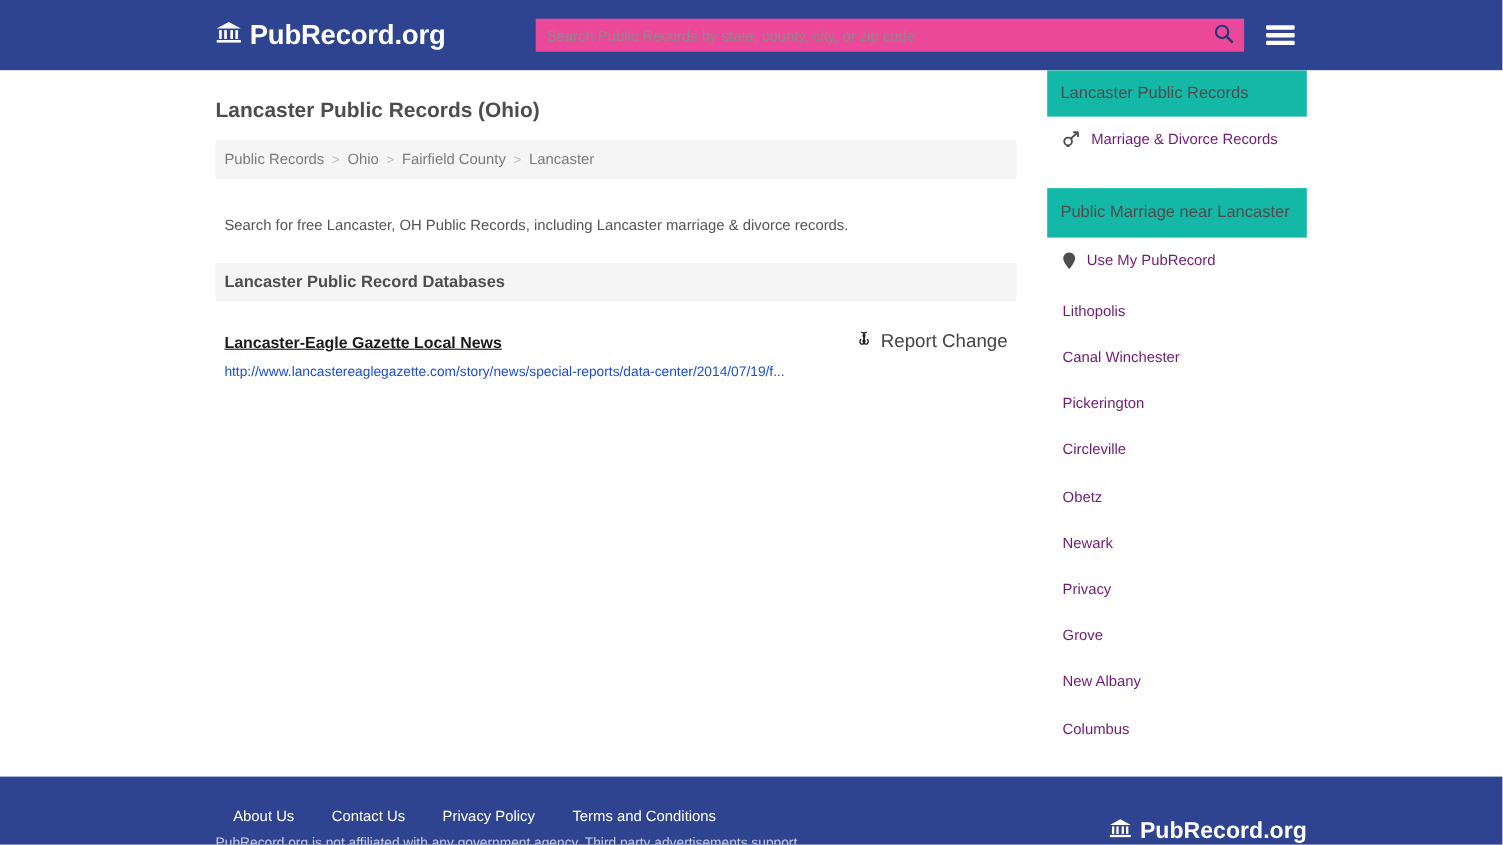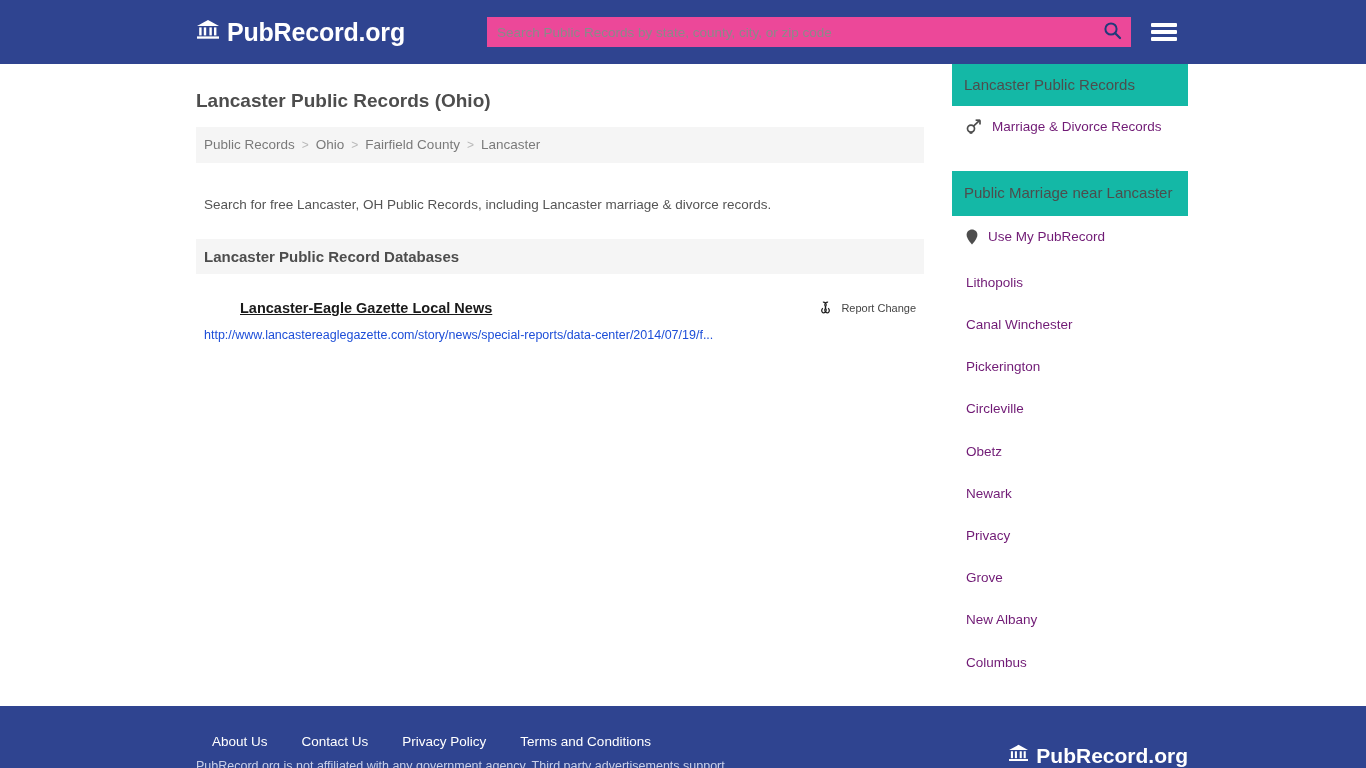--- a/index.html
+++ b/index.html
@@ -149,36 +149,35 @@
     color: #555555;
     line-height: 1.48;
     padding: 14px 8px 0 8px;
   }
   .result {
     padding: 26px 8px 0 8px;
     position: relative;
   }
   .result-top {
     display: flex;
-    align-items: flex-start;
+    align-items: flex-end;
     justify-content: space-between;
-    margin-left: 36px;
   }
   .result-title {
     font-size: 14.5px;
     font-weight: bold;
     color: #1a1a1a;
     text-decoration: underline;
     cursor: pointer;
   }
   .report-change {
     display: flex;
     align-items: center;
     gap: 8px;
-    font-size: 11px;
+    font-size: 17px;
     color: #444444;
     cursor: pointer;
     white-space: nowrap;
   }
   .result-url {
     font-size: 12.5px;
     color: #1d4ed8;
     padding-top: 11px;
     word-break: break-all;
     cursor: pointer;

